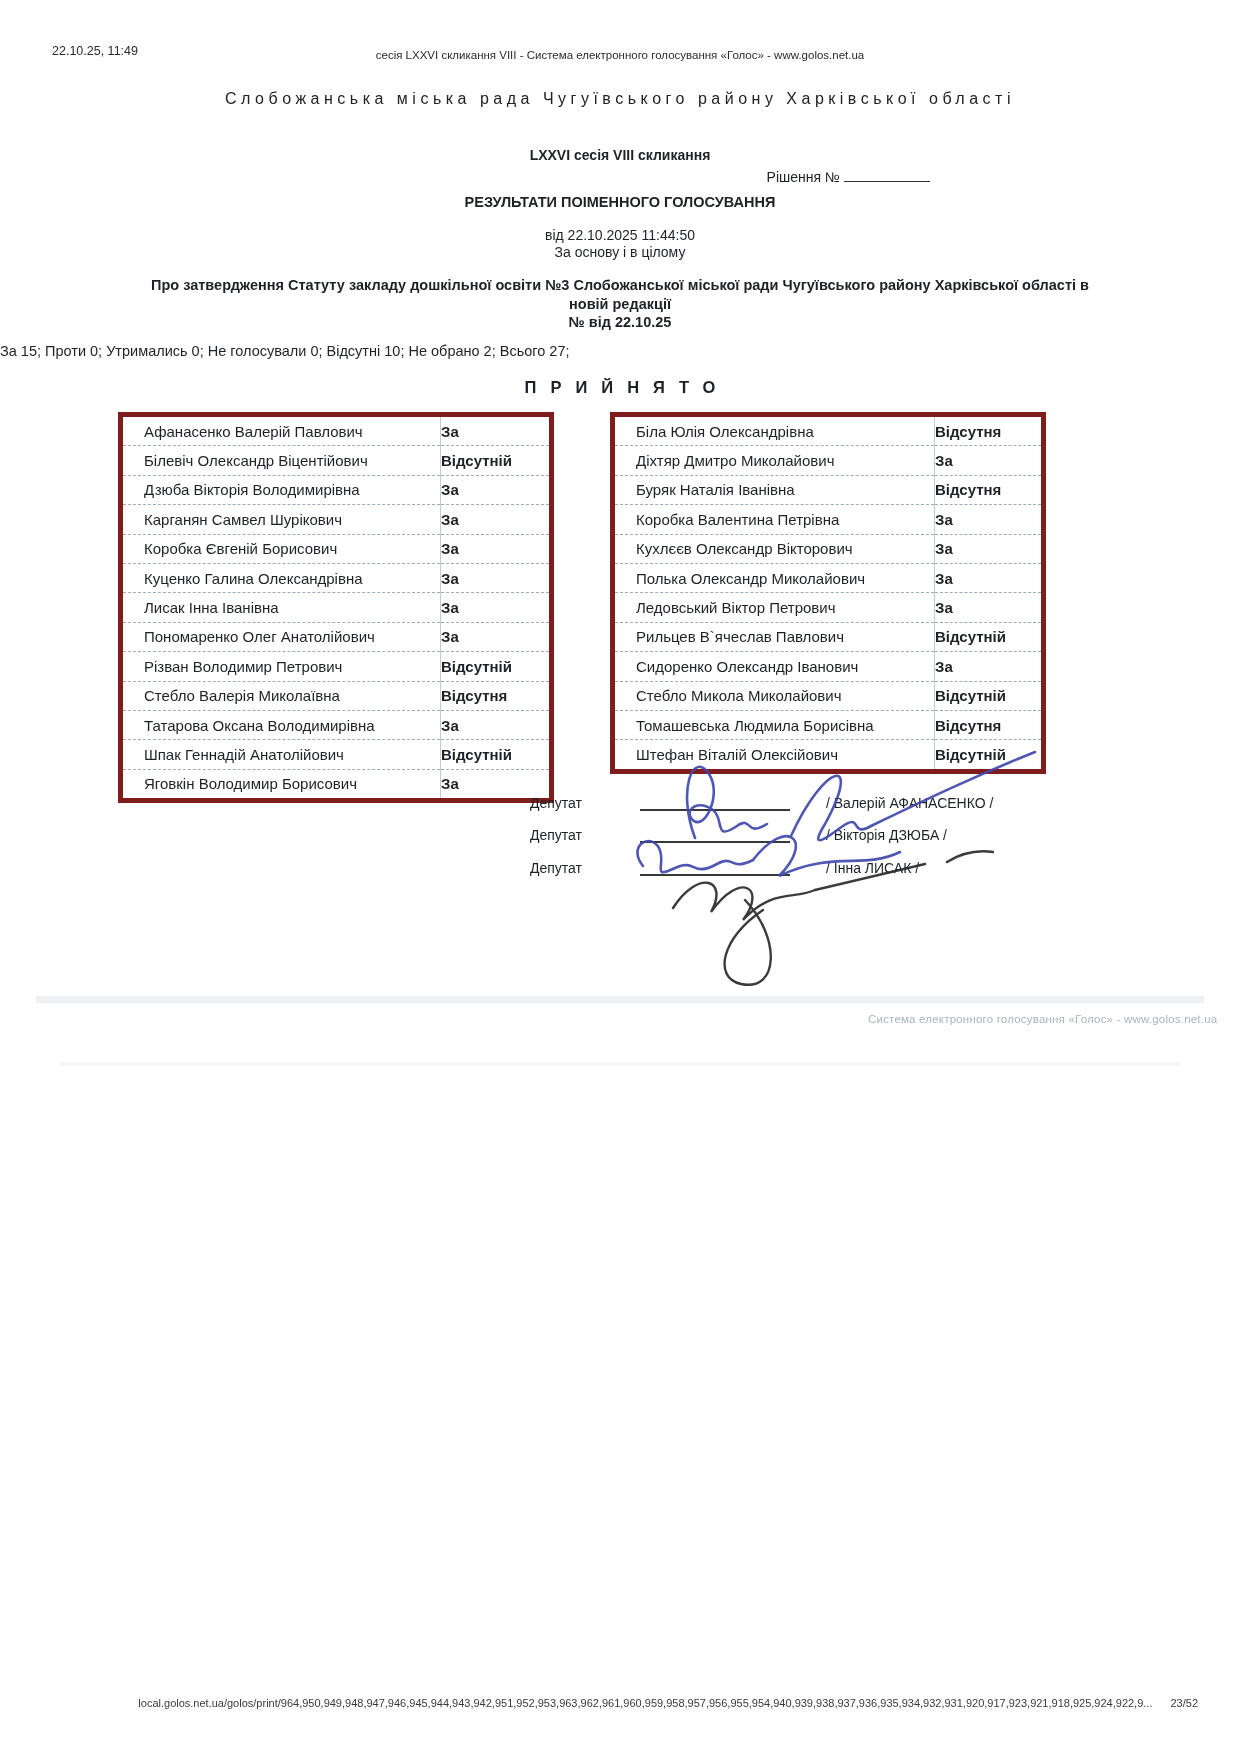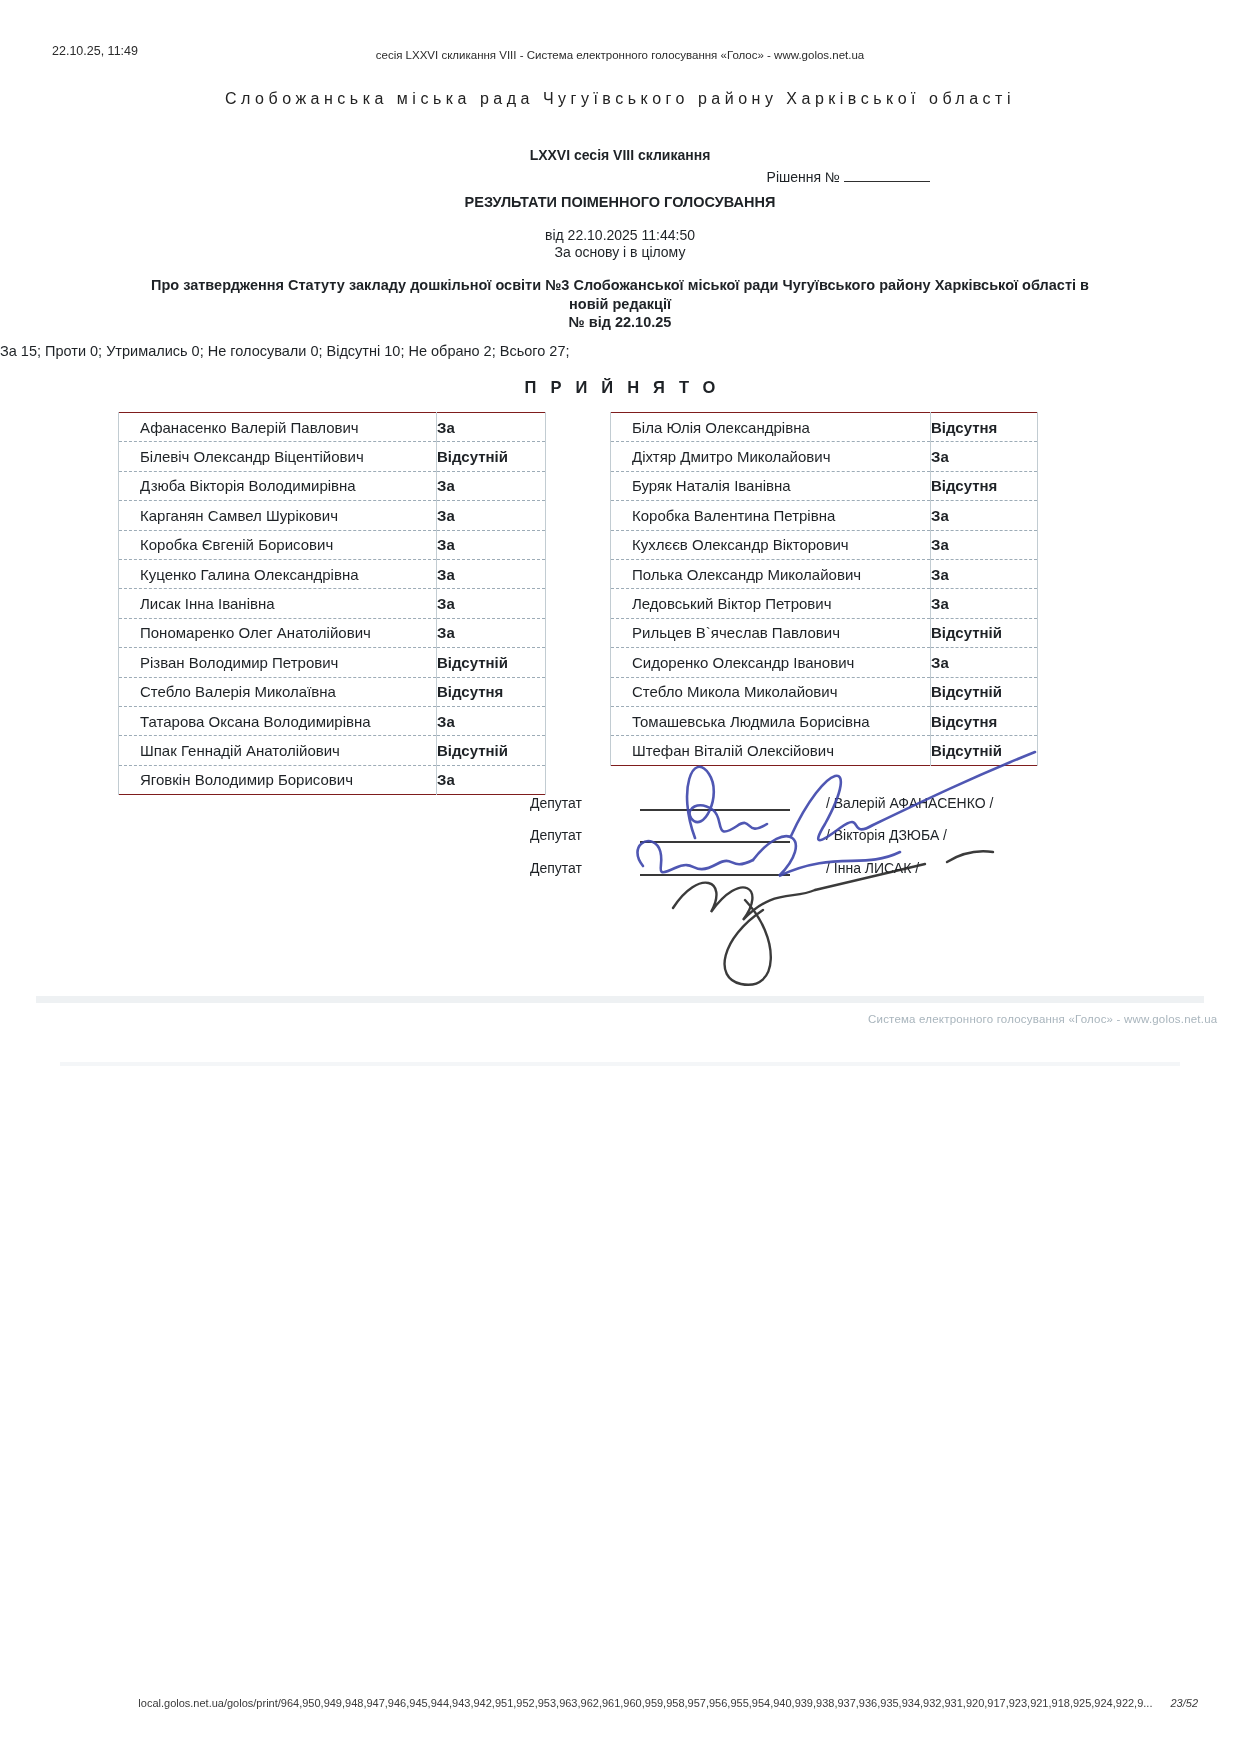--- a/index.html
+++ b/index.html
@@ -5,41 +5,41 @@
   html,body{margin:0;padding:0;background:#ffffff;}
   .page{position:relative;width:1240px;height:1754px;background:#ffffff;overflow:hidden;
         font-family:"Liberation Sans",sans-serif;color:#1e2226;}
 
   
   .phead-date{position:absolute;left:52px;top:44px;font-size:12.5px;color:#2b2b2b;}
   .phead-title{position:absolute;left:0;right:0;top:49px;text-align:center;font-size:11.5px;color:#2b2b2b;}
   .pfoot{position:absolute;left:45px;right:42px;top:1697px;display:flex;justify-content:flex-end;
          font-size:11px;color:#3a3a3a;padding-left:42px;}
   .pfoot .url{white-space:nowrap;overflow:hidden;max-width:1080px;}
-  .pfoot .pg{margin-left:18px;font-style:italic;}
+  .pfoot .pg{margin-left:18px;}
 
   
   .council{position:absolute;left:0;right:0;top:90px;text-align:center;font-size:16px;
            letter-spacing:4.5px;color:#222;}
   .session{position:absolute;left:0;right:0;top:147px;text-align:center;font-size:14px;font-weight:bold;}
   .decision{position:absolute;right:310px;top:167px;font-size:14px;}
   .decision .line{display:inline-block;width:86px;border-bottom:1.5px solid #2f2f2f;height:14px;margin-left:4px;}
   .heading{position:absolute;left:0;right:0;top:194px;text-align:center;font-size:14.5px;font-weight:bold;}
   .vdt{position:absolute;left:0;right:0;top:227px;text-align:center;font-size:14px;}
   .stage{position:absolute;left:0;right:0;top:244px;text-align:center;font-size:14px;}
   .subject{position:absolute;left:130px;right:130px;top:276px;text-align:center;font-size:14.5px;
            font-weight:bold;line-height:18.5px;}
   .subject .num{display:block;}
   .summary{position:absolute;left:0;right:0;top:343px;text-align:left;font-size:14.5px;}
   .result{position:absolute;left:0;right:0;top:378px;text-align:center;font-size:16.5px;font-weight:bold;
           letter-spacing:14px;text-indent:14px;}
 
   
   table.vtable{position:absolute;top:412px;border-collapse:collapse;table-layout:fixed;
-               border:1px solid #7f1d1d;}
+               border:5px solid #7f1d1d;}
   .vt-left{left:118px;width:428px;}
   .vt-right{left:610px;width:427px;}
   .vtable td{height:28.4px;font-size:15px;color:#1e2226;white-space:nowrap;overflow:hidden;
              border-left:1px solid #c2ccd2;border-right:1px solid #c2ccd2;
              border-top:1px dashed #9dacb7;border-bottom:1px dashed #9dacb7;padding:0 6px 0 21px;}
   .vtable td.v{padding-left:0;font-weight:bold;}
   .vt-left td.n{width:290px;} .vt-left td.v{width:102px;}
   .vt-right td.n{width:292px;} .vt-right td.v{width:100px;}
 
   

